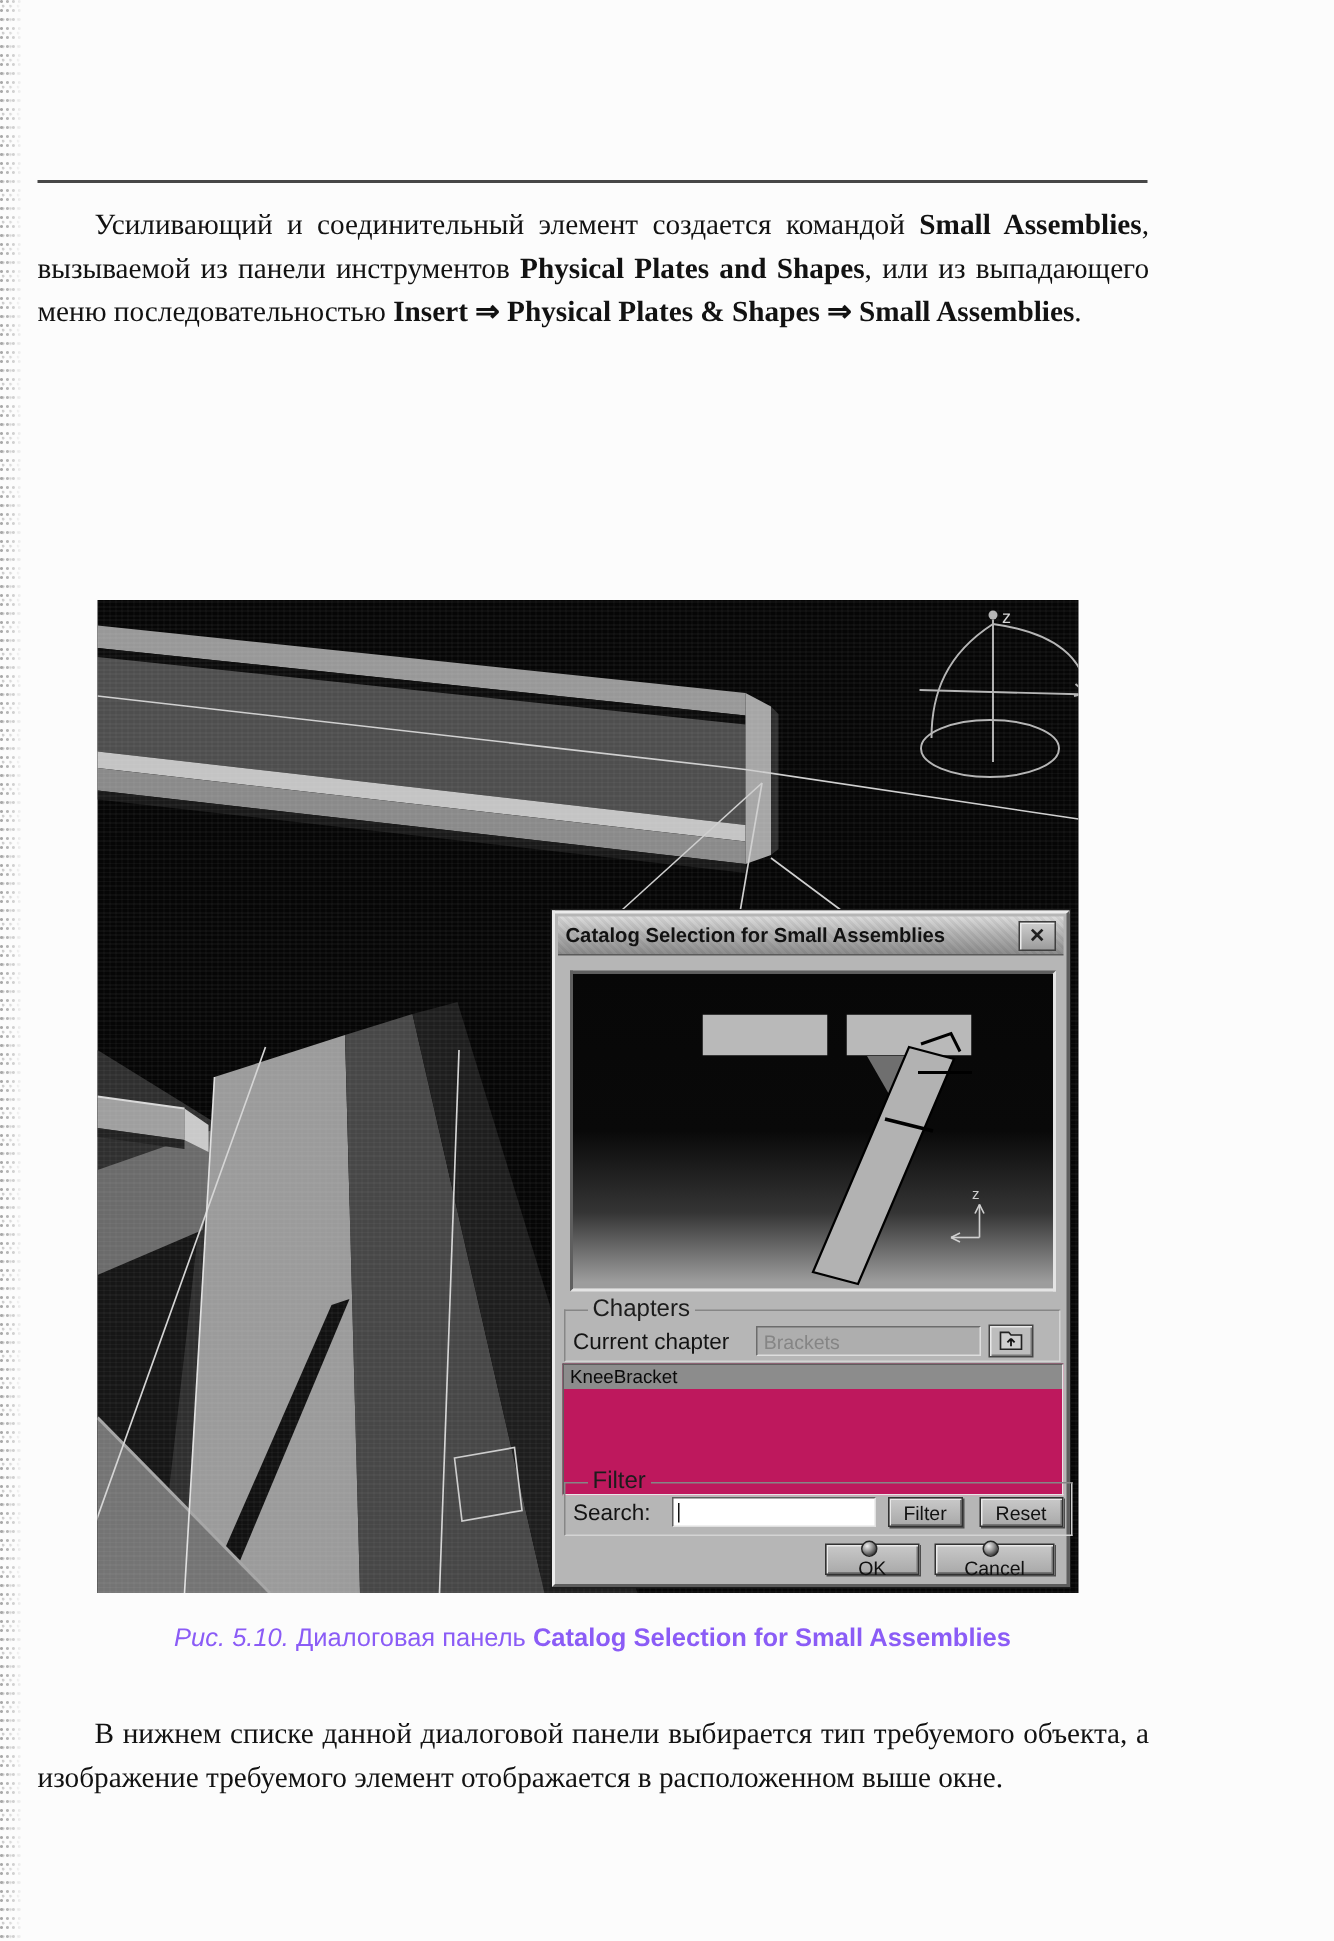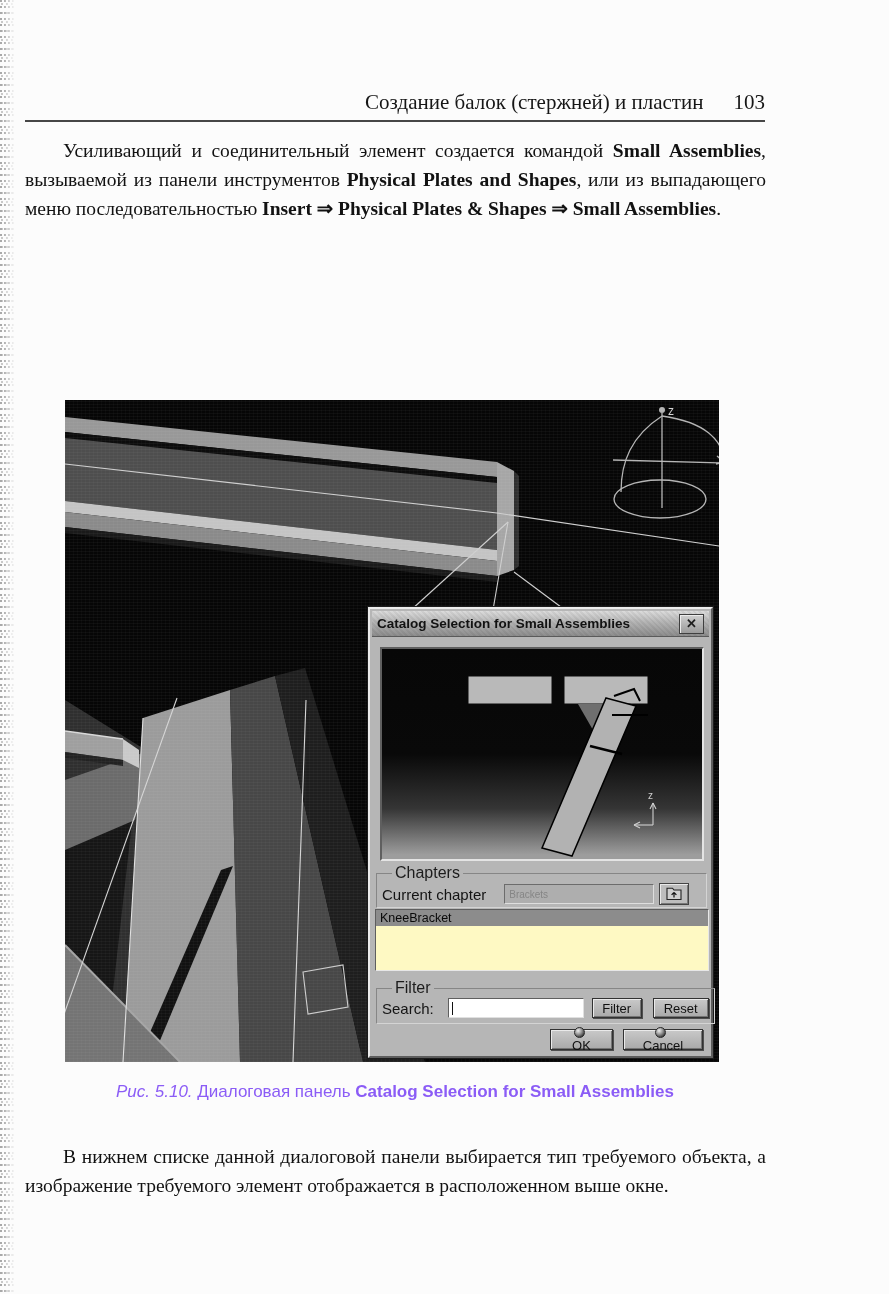--- a/index.html
+++ b/index.html
@@ -52,25 +52,25 @@
   .fs{position:absolute;left:6px;width:331px;margin:0;box-sizing:border-box;
     border:1px solid;border-color:#868686 #d4d4d4 #d4d4d4 #868686;padding:1px 5px 3px;}
   .fs legend{font-size:16px;color:#1c1c1c;padding:0 3px;margin-left:10px;}
   .fs-chapters{top:255px;height:44px;}
   .fs-filter{top:370px;height:45px;}
   .row{display:flex;align-items:center;}
   .lbl{font-size:15px;color:#141414;white-space:nowrap;}
   .dis-input{margin-left:18px;width:150px;height:20px;background:#aeaeae;
     border:1px solid;border-color:#6c6c6c #dedede #dedede #6c6c6c;
     display:flex;align-items:center;padding:0 4px;box-sizing:border-box;}
-  .dis-input span{font-size:10px;color:#858585;}
+  .dis-input span{font-size:13px;color:#858585;}
   .upbtn{margin-left:5px;width:30px;height:22px;background:#bdbdbd;
     border:1px solid #454545;box-shadow:inset 1px 1px 0 #e9e9e9,inset -1px -1px 0 #787878;
     display:flex;align-items:center;justify-content:center;padding:0;}
-  .listbox{position:absolute;left:5px;top:300px;width:334px;height:62px;background:#fef9c3;
+  .listbox{position:absolute;left:5px;top:300px;width:334px;height:88px;background:#be185d;
     border:1px solid;border-color:#5e5e5e #e7e7e7 #e7e7e7 #5e5e5e;box-sizing:border-box;}
   .list-item{height:16px;font-size:12.5px;line-height:16px;padding-left:4px;color:#0a0a0a;}
   .list-item.selected{background:#8c8c8c;}
   .txt-input{margin-left:14px;width:136px;height:20px;background:#fff;
     border:1px solid;border-color:#5f5f5f #e0e0e0 #e0e0e0 #5f5f5f;
     display:flex;align-items:center;padding:0 3px;box-sizing:border-box;}
   .caret{width:1px;height:13px;background:#111;}
   .btn{font-family:"Liberation Sans",sans-serif;font-size:13px;color:#111;
     background:linear-gradient(180deg,#c9c9c9,#a9a9a9);
     border:1px solid #323232;box-shadow:inset 1px 1px 0 #eaeaea,inset -1px -1px 0 #747474,1px 1px 0 #4e4e4e;
@@ -90,23 +90,20 @@
     font-family:"Liberation Sans",sans-serif;font-size:17px;color:#8b5cf6;}
   .caption .cap-i{font-style:italic;}
   .caption b{font-weight:700;}
 </style>
 </head>
 <body>
 
 <div class="page">
   <div class="edge-noise"></div>
 
-  <div class="header">
-    <span>Создание балок (стержней) и пластин</span><span class="pagenum">103</span>
-  </div>
   <div class="rule"></div>
 
   <div class="bodytext bt-top">
     <p><span>Усиливающий и соединительный элемент создается командой </span><b>Small Assemblies</b><span>, вызываемой из панели инструментов </span><b>Physical Plates and Shapes</b><span>, или из выпадающего меню последовательностью </span><b>Insert ⇒ Physical Plates &amp; Shapes ⇒ Small Assemblies</b><span>.</span></p>
   </div>
 
   <div class="figure">
     <svg class="scene" width="654" height="662" viewBox="0 0 654 662">
 
       <g>

